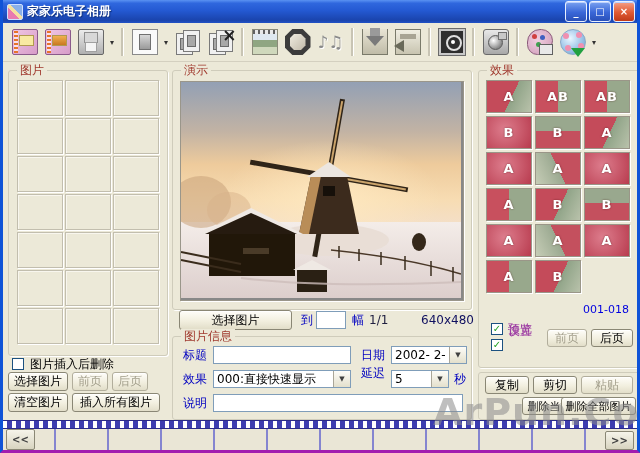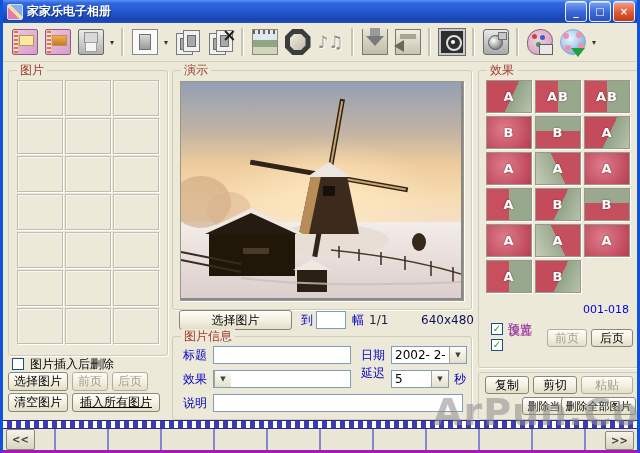--- a/index.html
+++ b/index.html
@@ -228,21 +228,21 @@
         <div class="pcell"></div>
         <div class="pcell"></div>
     </div>
   </div>
   <div class="cbx" style="left:9px;top:358px;"></div>
   <div class="lbl" style="left:27px;top:356px;">图片插入后删除</div>
   <div class="btn" style="left:5px;top:372px;width:60px;">选择图片</div>
   <div class="btn dis" style="left:69px;top:372px;width:36px;">前页</div>
   <div class="btn dis" style="left:109px;top:372px;width:36px;">后页</div>
   <div class="btn" style="left:5px;top:393px;width:60px;">清空图片</div>
-  <div class="btn" style="left:69px;top:393px;width:88px;text-decoration:underline;">插入所有图片</div>
+  <div class="btn" style="left:69px;top:393px;width:88px;">插入所有图片</div>
 
   <div class="grp" style="left:169px;top:70px;width:298px;height:238px;">
     <span class="grp-label">演示</span>
     <div class="photo-frame">
       <svg width="280" height="216" viewBox="0 0 280 216">
         <defs>
           <linearGradient id="sky" x1="0" y1="0" x2="0" y2="1">
             <stop offset="0" stop-color="#93a0b4"></stop>
               <stop offset="0.33" stop-color="#c2b3a4"></stop>
             <stop offset="0.55" stop-color="#eecb9c"></stop>
@@ -306,20 +306,21 @@
     <span class="grp-label">图片信息</span>
     <div class="lbl lbl-b" style="left:10px;top:10px;">标题</div>
     <input class="tinput" style="left: 40px; top: 9px; width: 138px;" value="">
     <div class="lbl lbl-b" style="left:188px;top:10px;">日期</div>
     <div class="combo" style="left:218px;top:9px;width:76px;">
       <span class="cv">2002- 2- 8</span>
       <span class="cb">▼</span>
     </div>
     <div class="lbl lbl-b" style="left:10px;top:34px;">效果</div>
     <div class="combo" style="left:40px;top:33px;width:138px;">
+      <span class="cv">000:直接快速显示</span>
       <span class="cb">▼</span>
     </div>
     <div class="lbl lbl-b" style="left:188px;top:28px;">延迟</div>
     <div class="combo" style="left:218px;top:33px;width:58px;">
       <span class="cv">5</span>
       <span class="cb">▼</span>
     </div>
     <div class="lbl lbl-b" style="left:281px;top:34px;">秒</div>
     <div class="lbl lbl-b" style="left:10px;top:58px;">说明</div>
     <input class="tinput" style="left: 40px; top: 57px; width: 250px;" value="">

